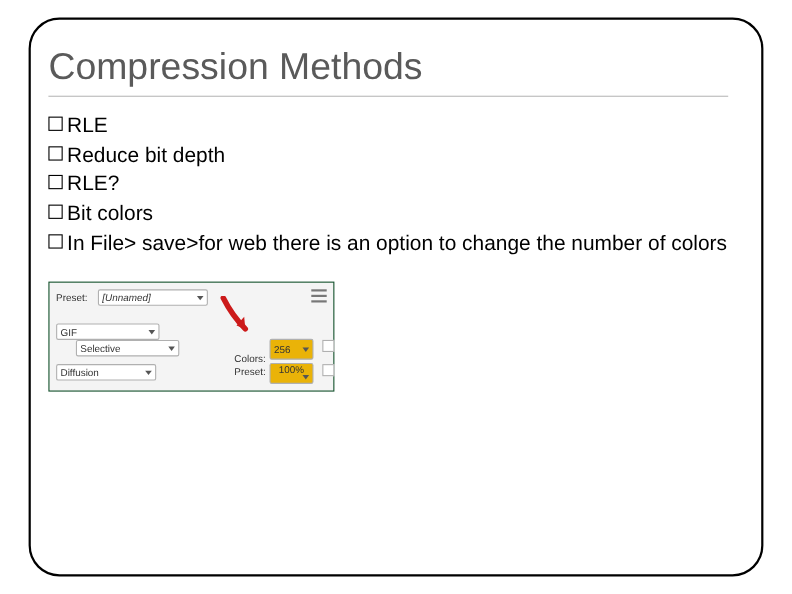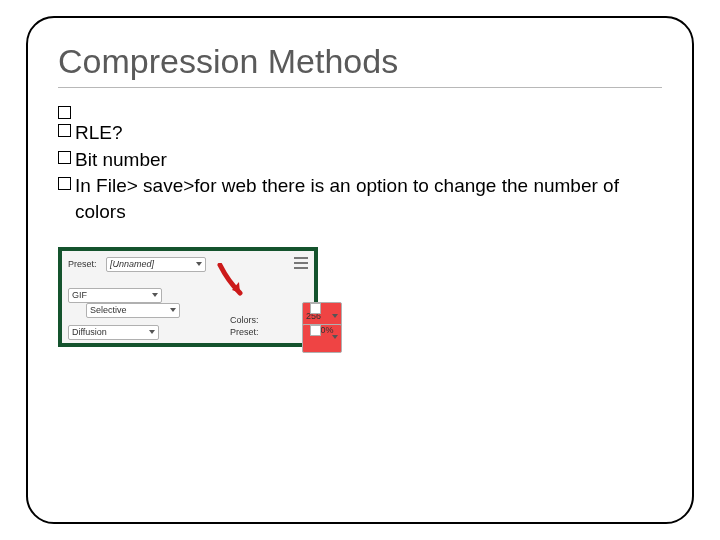--- a/index.html
+++ b/index.html
@@ -11,21 +11,21 @@
     position: relative;
   }
   .slide-frame {
     position: absolute;
     top: 16px;
     left: 26px;
     width: 668px;
     height: 508px;
     border: 2px solid #000;
     border-radius: 28px;
-    padding: 24px 30px 20px 30px;
+    padding: 24px 30px 20px 16px;
   }
   .title {
     font-size: 34px;
     color: #5a5a5a;
     font-weight: 400;
     margin-bottom: 6px;
   }
   .underline {
     height: 1px;
     background: #b8b8b8;
@@ -52,21 +52,21 @@
     flex: 0 0 13px;
   }
   .bullet-text { display: inline-block; }
 
   
   .mock {
     margin-top: 22px;
     width: 260px;
     height: 100px;
     background: #f4f4f4;
-    border: 4px solid #14532d;
+    border: 1px solid #14532d;
     position: relative;
     font-size: 10px;
     color: #333;
   }
   .mock-row {
     position: absolute;
     left: 6px;
     display: flex;
     align-items: center;
     gap: 4px;
@@ -90,29 +90,28 @@
     border-top: 4px solid #555;
     margin-left: 4px;
   }
   .mock-sm-label {
     position: absolute;
     font-size: 9px;
     color: #333;
   }
   .mock-num {
     position: absolute;
-    height: 29px;
-    background: #ef4444;
+    height: 19px;
+    background: #eab308;
     border: 1px solid #b0b0b0;
     border-radius: 2px;
     display: flex;
     align-items: center;
     padding: 0 3px;
     font-size: 9px;
-    margin-left: 40px;
   }
   .mock-check {
     position: absolute;
     width: 11px;
     height: 11px;
     background: #fff;
     border: 1px solid #b0b0b0;
   }
   .arrow {
     position: absolute;
@@ -141,28 +140,33 @@
 </head>
 <body>
 
 <div class="slide-frame">
   <h1 class="title">Compression Methods</h1>
   <div class="underline"></div>
 
   <ul class="bullets">
     <li>
       <span class="bullet-box"></span>
+      <span class="bullet-text">RLE</span>
+    </li>
+    <li>
+      <span class="bullet-box"></span>
+      <span class="bullet-text">Reduce bit depth</span>
     </li>
     <li>
       <span class="bullet-box"></span>
       <span class="bullet-text">RLE?</span>
     </li>
     <li>
       <span class="bullet-box"></span>
-      <span class="bullet-text">Bit number</span>
+      <span class="bullet-text">Bit colors</span>
     </li>
     <li>
       <span class="bullet-box"></span>
       <span class="bullet-text">In File&gt; save&gt;for web there is an option to change the number of colors</span>
     </li>
   </ul>
 
   <div class="mock">
     <div class="mock-row" style="top:6px;">
       <span class="mock-label">Preset:</span>

